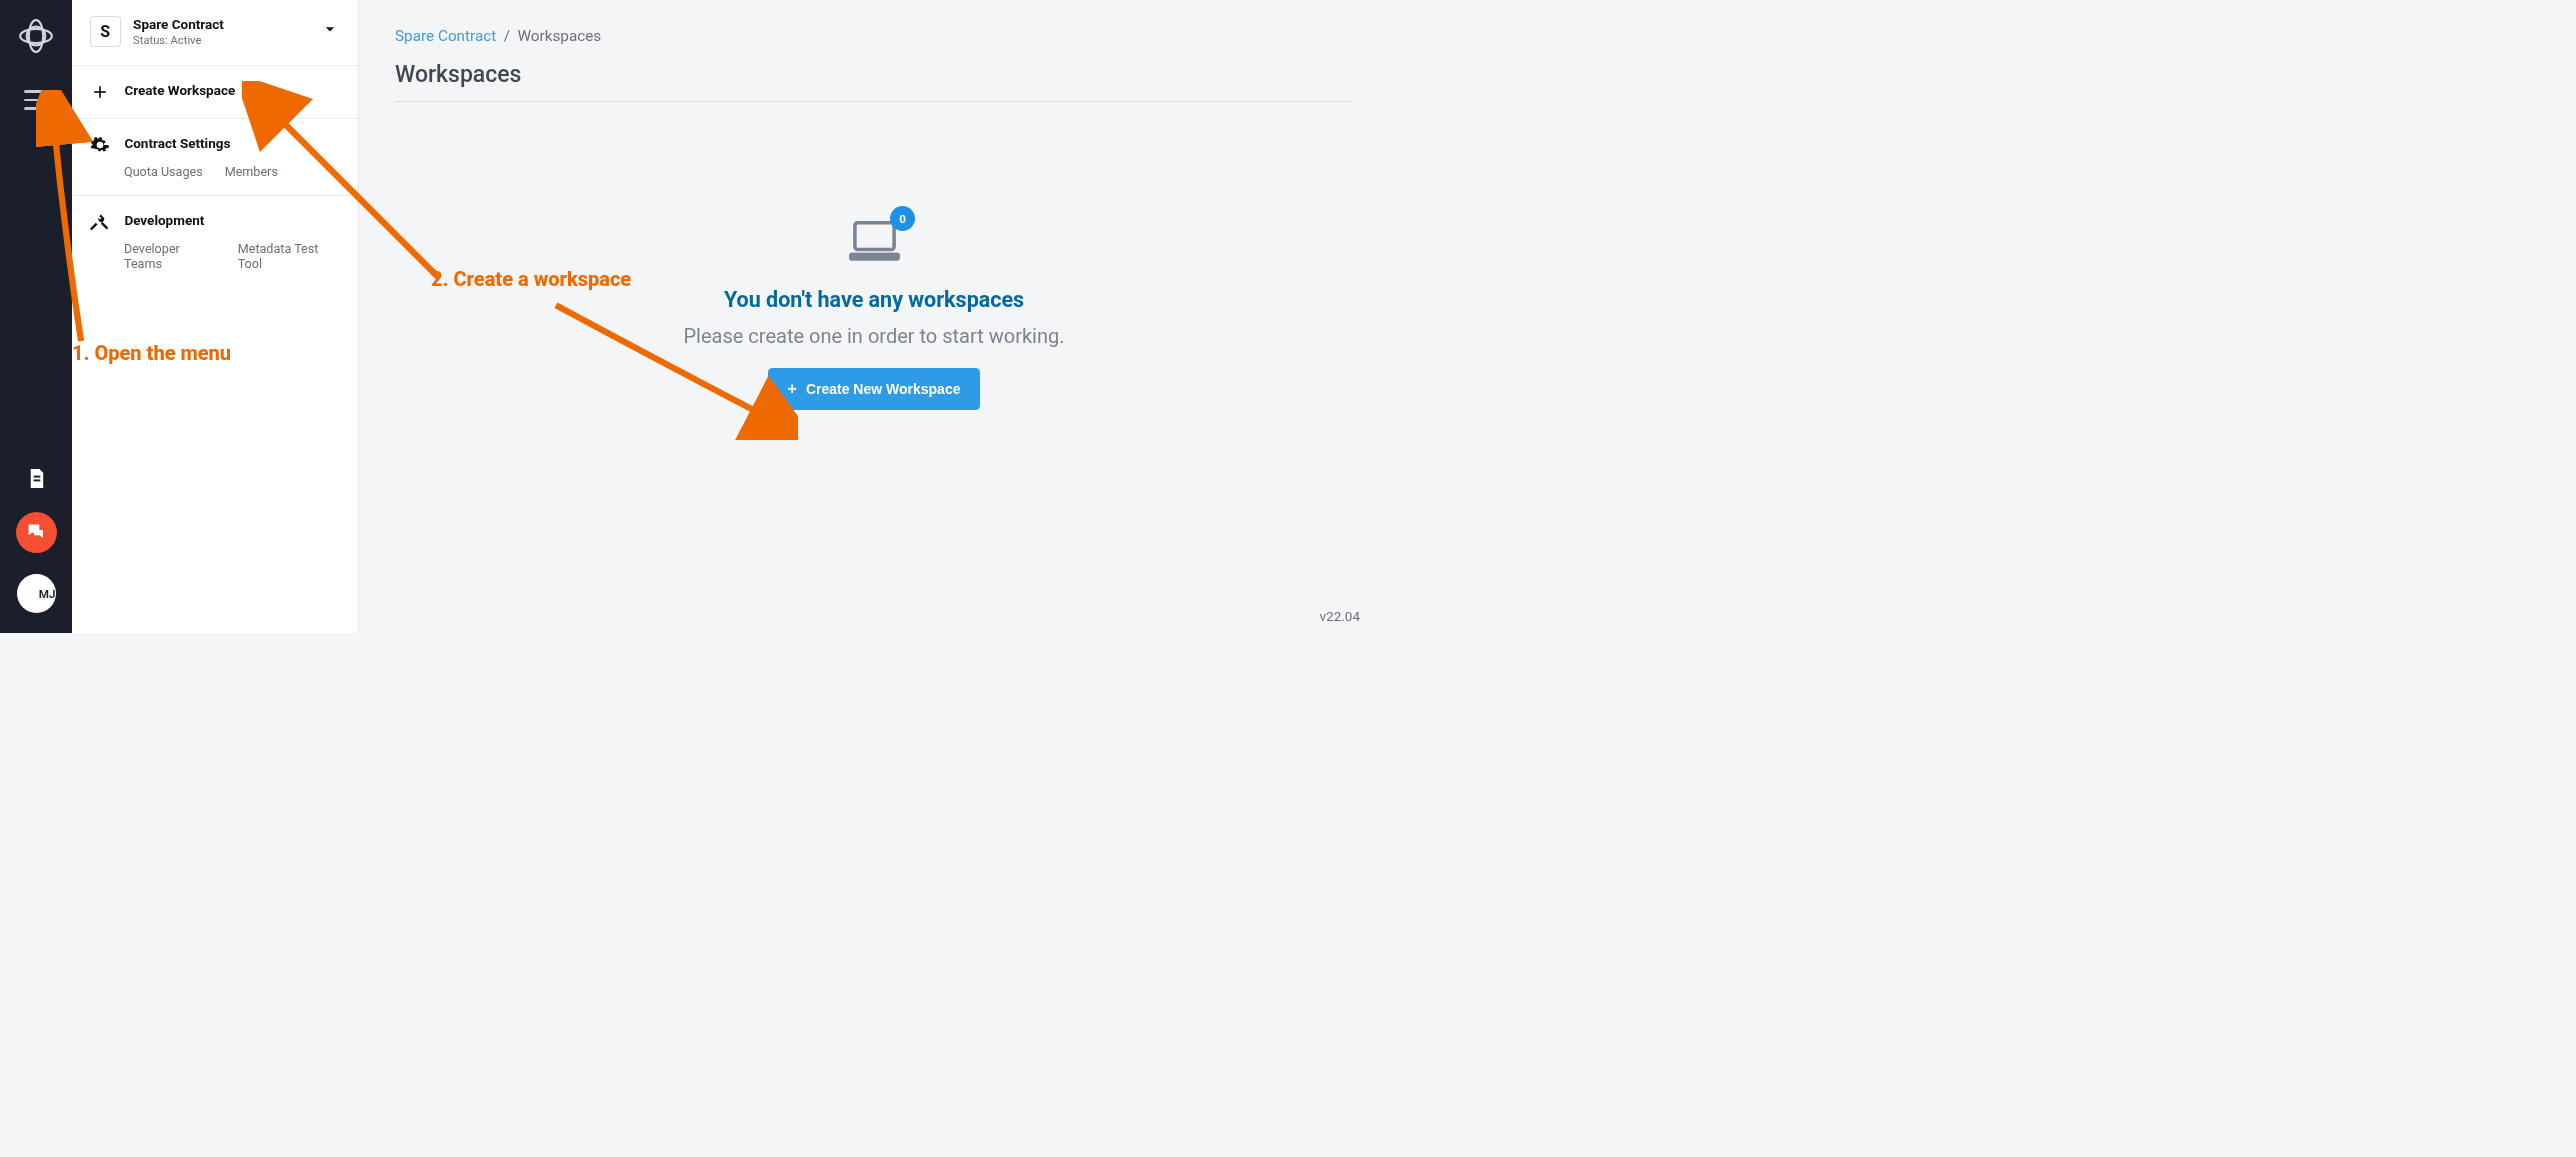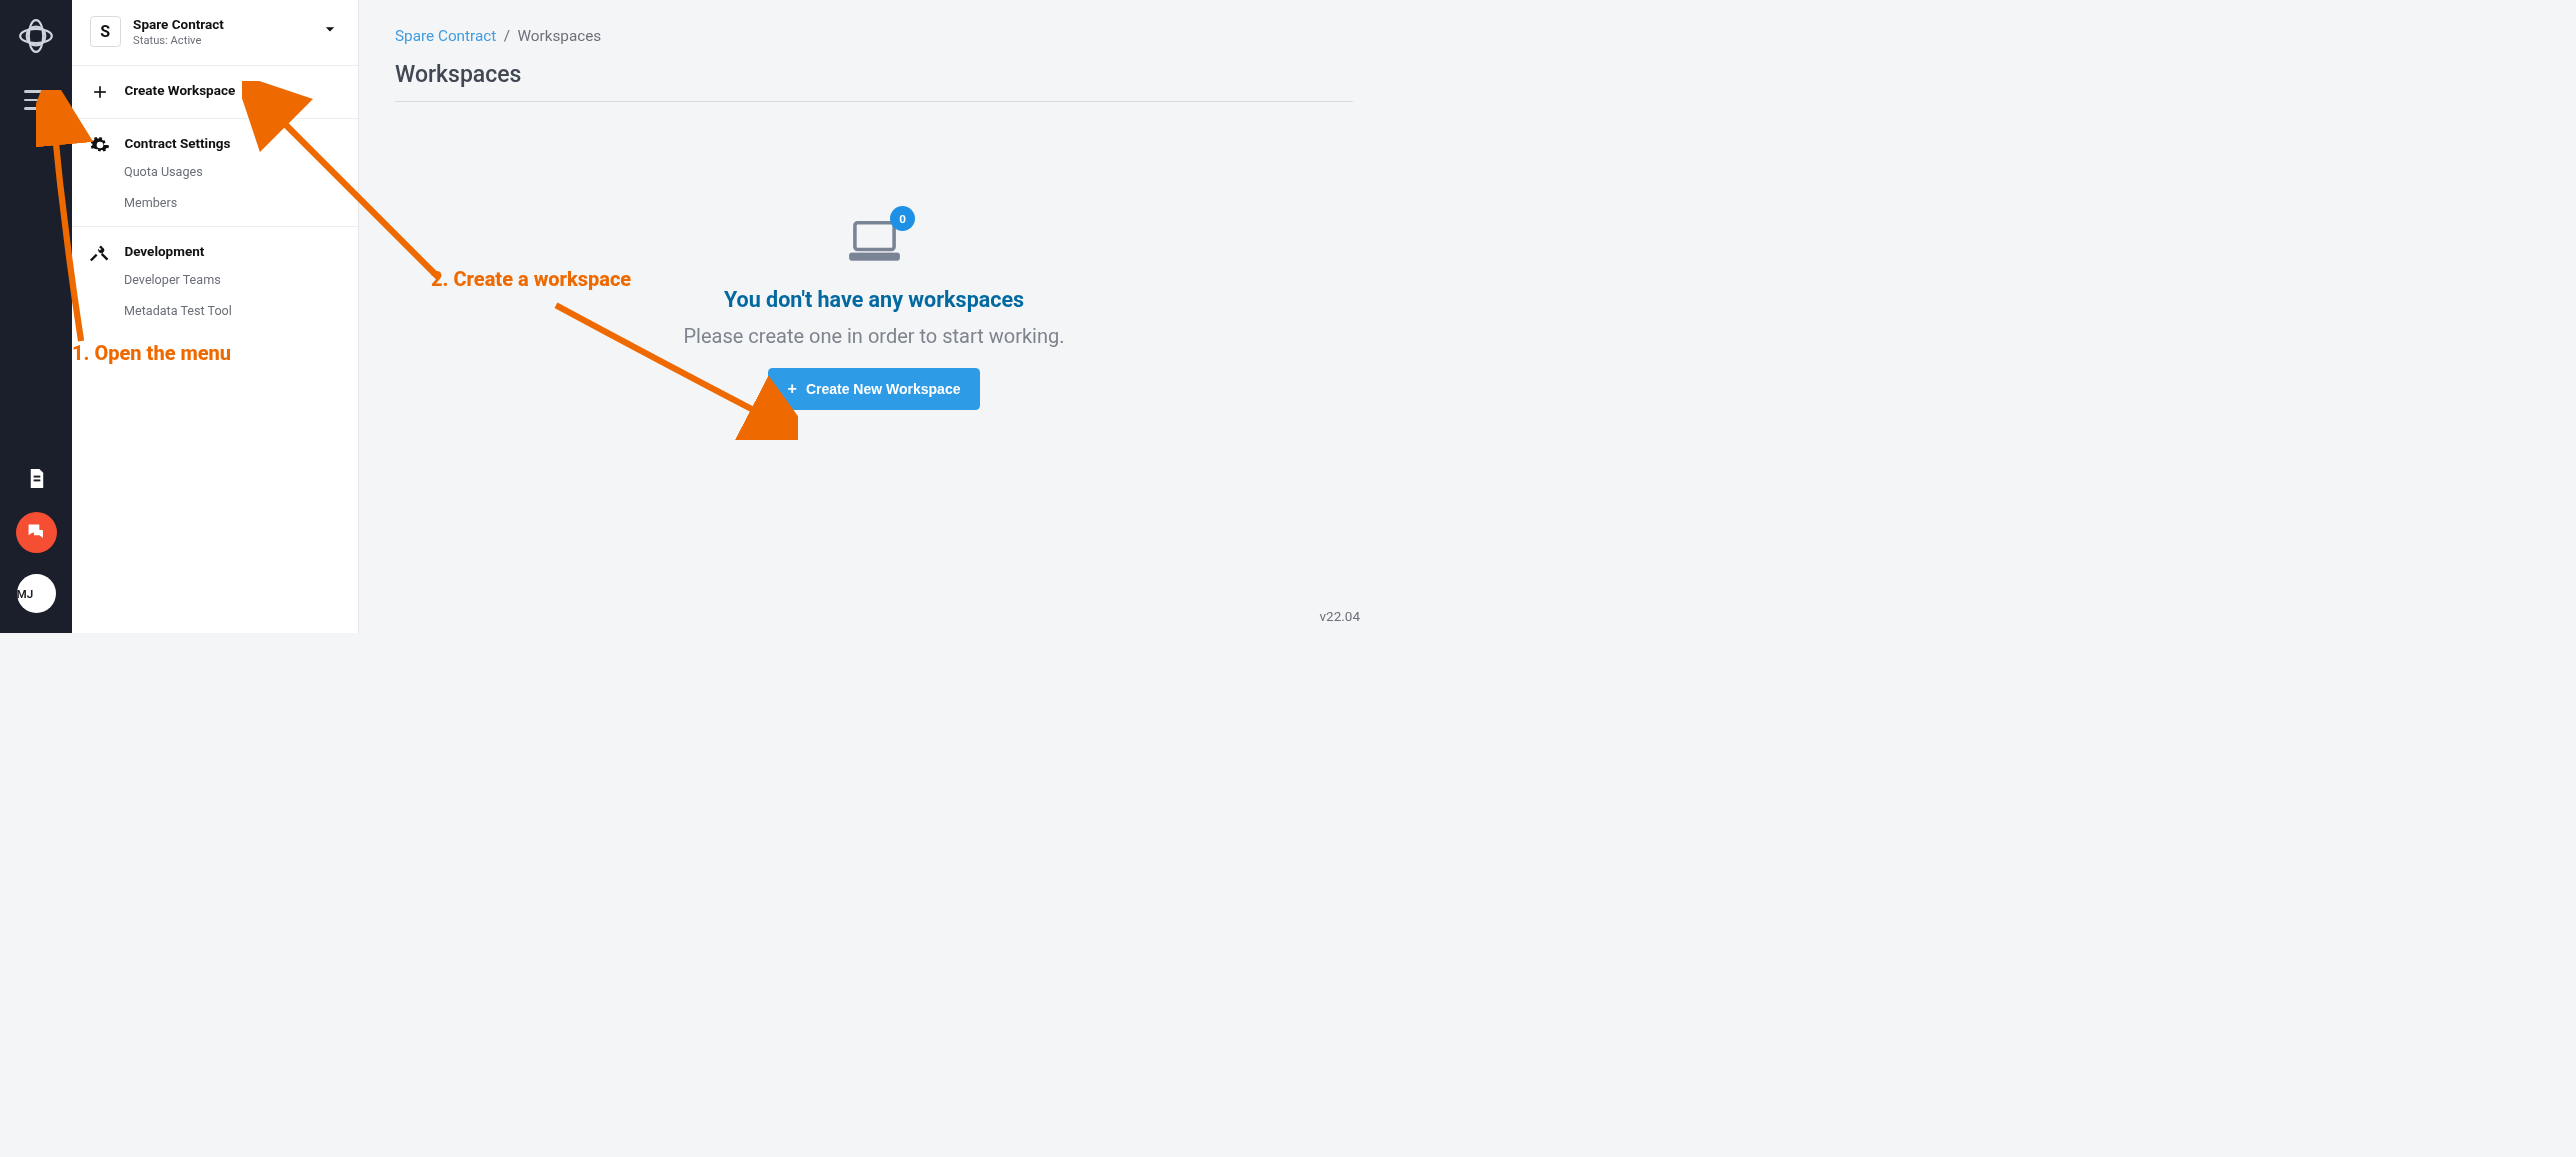--- a/index.html
+++ b/index.html
@@ -26,21 +26,21 @@
   .rail .menu-toggle span { display:block; height:2.7px; background:#c7cbd4; border-radius:1.8px;}
   .rail .spacer { flex: 1; }
   .rail .rail-icon { width: 23px; height: 23px; fill:#fff; margin-bottom:21.5px; cursor:pointer;}
   .rail .chat {
     width: 41px; height:41px; border-radius:50%; background:#f64e33;
     display:flex;align-items:center;justify-content:center;margin-bottom:21.5px;cursor:pointer;
   }
   .rail .chat svg{width:21.5px;height:21.5px;fill:#fff;}
   .rail .avatar {
     width:39px;height:39px;border-radius:50%;background:#fff;
-    display:flex;align-items:center;justify-content:flex-start;
+    display:flex;align-items:center;justify-content:flex-end;
     font-size:11.7px;font-weight:600;color:#222;margin-bottom:20px;cursor:pointer;
   }
 
   
   .sidebar {
     width: 287px;
     background: #fff;
     border-right: 0.9px solid #e6e6e9;
     display:flex; flex-direction:column;
   }
@@ -64,21 +64,21 @@
     padding:16px 18px;cursor:pointer;font-weight:700;font-size:13.5px;color:#111;
     border-bottom:0.9px solid #ecedef;
   }
   .side-item .ico{width:20px;height:20px;}
   .side-item .ico svg{width:20px;height:20px;fill:#111;}
 
   .side-section{padding:16px 18px;border-bottom:0.9px solid #ecedef;}
   .side-section .head{display:flex;align-items:flex-start;gap:14.4px;font-weight:700;font-size:13.5px;color:#111;margin-bottom:9px;}
   .side-section .head .ico{width:20px;height:20px;}
   .side-section .head .ico svg{width:20px;height:20px;fill:#111;}
-  .side-section .links{display:flex;flex-direction:column;gap:16px;padding-left:34px;}
+  .side-section .links{display:flex;flex-direction:row;gap:22px;padding-left:34px;}
   .side-section .links a{color:#6a6f77;font-size:12.6px;text-decoration:none;cursor:pointer;}
 
   
   .main{flex:1;display:flex;flex-direction:column;position:relative;}
   .main-inner{padding:27px 36px;flex:1;display:flex;flex-direction:column;}
   .breadcrumb{font-size:15.3px;margin-bottom:16px;}
   .breadcrumb .lnk{color:#409ce0;cursor:pointer;}
   .breadcrumb .sep{color:#6d7079;margin:0 3.6px;}
   .breadcrumb .cur{color:#6d7079;}
   .page-title{font-size:23px;color:#414853;font-weight:500;margin-bottom:12.6px;}

